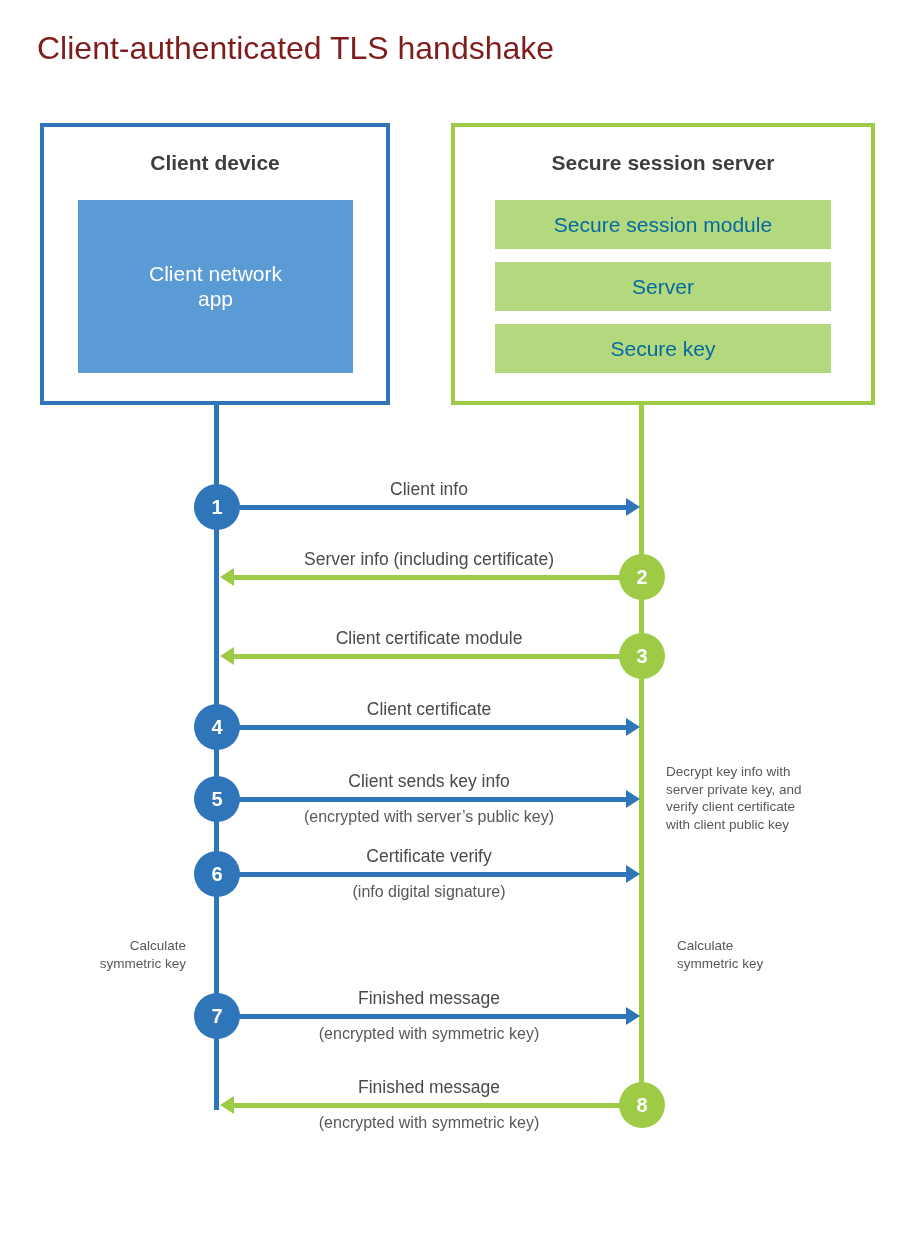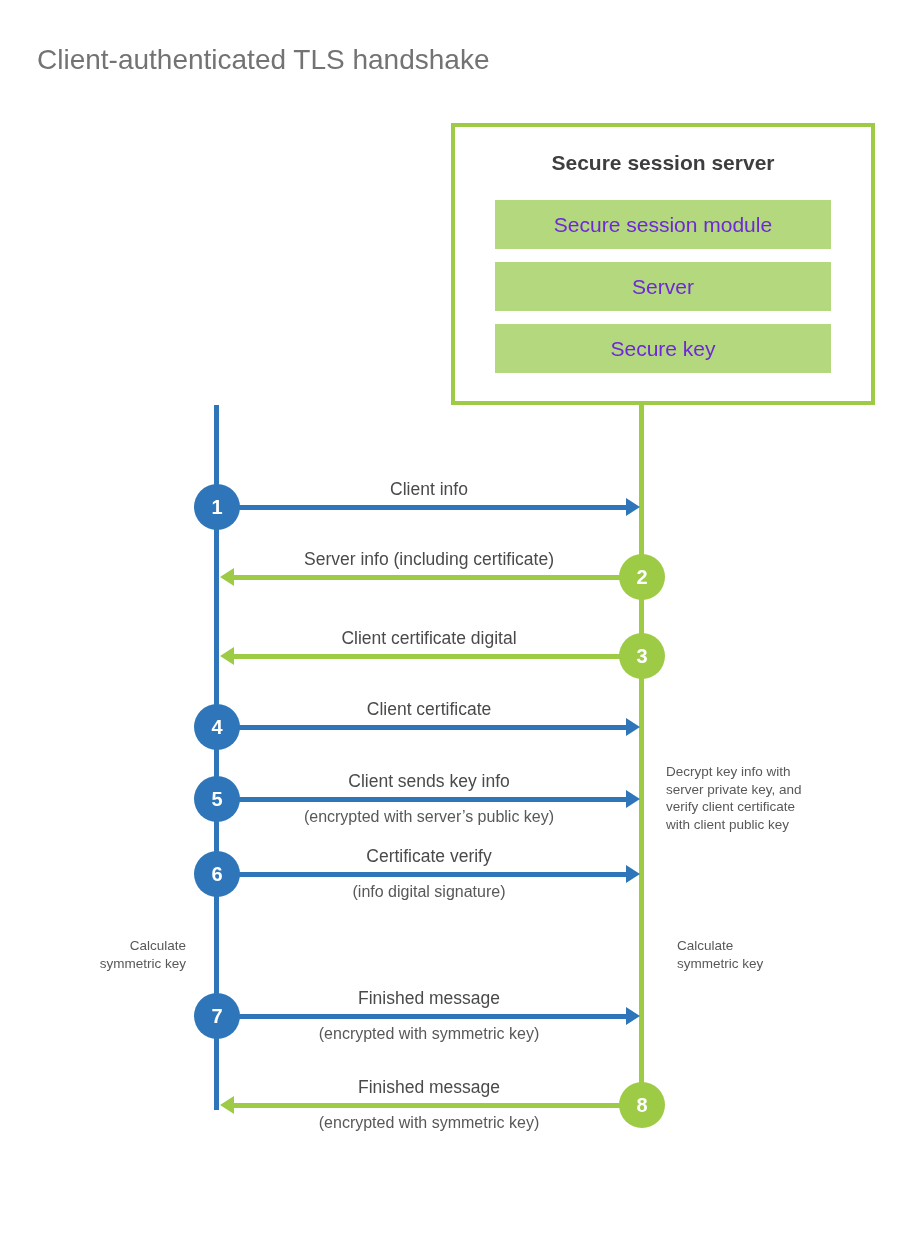--- a/index.html
+++ b/index.html
@@ -9,34 +9,34 @@
     --green-light:#b4d87d;
     --text-dark:#3e3e40;
     --text-label:#4a4a4c;
     --text-sub:#58585a;
   }
   *{box-sizing:border-box;margin:0;padding:0;}
   html,body{background:#fff;}
   body{font-family:"Liberation Sans","DejaVu Sans",sans-serif;}
   .canvas{position:relative;width:900px;height:1256px;background:#fff;overflow:hidden;}
 
-  .page-title{position:absolute;left:37px;top:44px;font-size:28px;font-weight:300;color:#737373;}
+  .page-title{position:absolute;left:37px;top:30px;font-size:32px;font-weight:300;color:#7f1d1d;}
 
   .entity-box{position:absolute;top:123px;height:282px;background:#fff;}
   .client-box{left:40px;width:350px;border:4px solid var(--blue);}
   .server-box{left:451px;width:424px;border:4px solid var(--green);}
   .entity-title{position:absolute;top:24px;left:0;width:100%;text-align:center;
     font-size:21px;font-weight:700;color:var(--text-dark);}
 
   .app-box{position:absolute;left:34px;top:73px;width:275px;height:173px;background:var(--blue-light);
     display:flex;align-items:center;justify-content:center;text-align:center;
     color:#fff;font-size:21px;line-height:1.15;white-space:pre-line;}
 
   .module-bar{position:absolute;left:40px;width:336px;height:49px;background:var(--green-light);
-    display:flex;align-items:center;justify-content:center;color:#6d28d9;font-size:21px;}
+    display:flex;align-items:center;justify-content:center;color:#0369a1;font-size:21px;}
 
   .lifeline{position:absolute;width:5px;top:405px;}
   .lifeline.blue{left:214px;height:705px;background:var(--blue);}
   .lifeline.green{left:639px;height:700px;background:var(--green);}
 
   .shaft{position:absolute;height:5px;}
   .blue-bg{background:var(--blue);}
   .green-bg{background:var(--green);}
   .head-r{position:absolute;width:0;height:0;border-top:9px solid transparent;
     border-bottom:9px solid transparent;border-left:14px solid var(--blue);}
@@ -59,20 +59,25 @@
   .note-calc-left{left:56px;top:937px;width:130px;text-align:right;}
   .note-calc-right{left:677px;top:937px;width:130px;text-align:left;}
 </style>
 </head>
 <body>
 
 <div class="canvas">
 
   <div class="page-title">Client-authenticated TLS handshake</div>
 
+  <div class="entity-box client-box">
+    <div class="entity-title">Client device</div>
+    <div class="app-box">Client network
+app</div>
+  </div>
 
   <div class="entity-box server-box">
     <div class="entity-title">Secure session server</div>
     <div class="module-bar" style="top:73px">Secure session module</div>
     <div class="module-bar" style="top:135px">Server</div>
     <div class="module-bar" style="top:197px">Secure key</div>
   </div>
 
   <div class="lifeline blue"></div>
   <div class="lifeline green"></div>
@@ -88,21 +93,21 @@
     <div class="shaft green-bg" style="left:234px;top:575px;width:408px"></div>
     <div class="head-l" style="left:220px;top:568px"></div>
     <div class="circle green" style="top:554px">2</div>
     <div class="lbl" style="top:549px">Server info (including certificate)</div>
   </div>
 
   <div>
     <div class="shaft green-bg" style="left:234px;top:654px;width:408px"></div>
     <div class="head-l" style="left:220px;top:647px"></div>
     <div class="circle green" style="top:633px">3</div>
-    <div class="lbl" style="top:628px">Client certificate digital</div>
+    <div class="lbl" style="top:628px">Client certificate module</div>
   </div>
 
   <div>
     <div class="shaft blue-bg" style="left:217px;top:725px;width:409px"></div>
     <div class="head-r" style="left:626px;top:718px"></div>
     <div class="circle blue" style="top:704px">4</div>
     <div class="lbl" style="top:699px">Client certificate</div>
   </div>
 
   <div>

